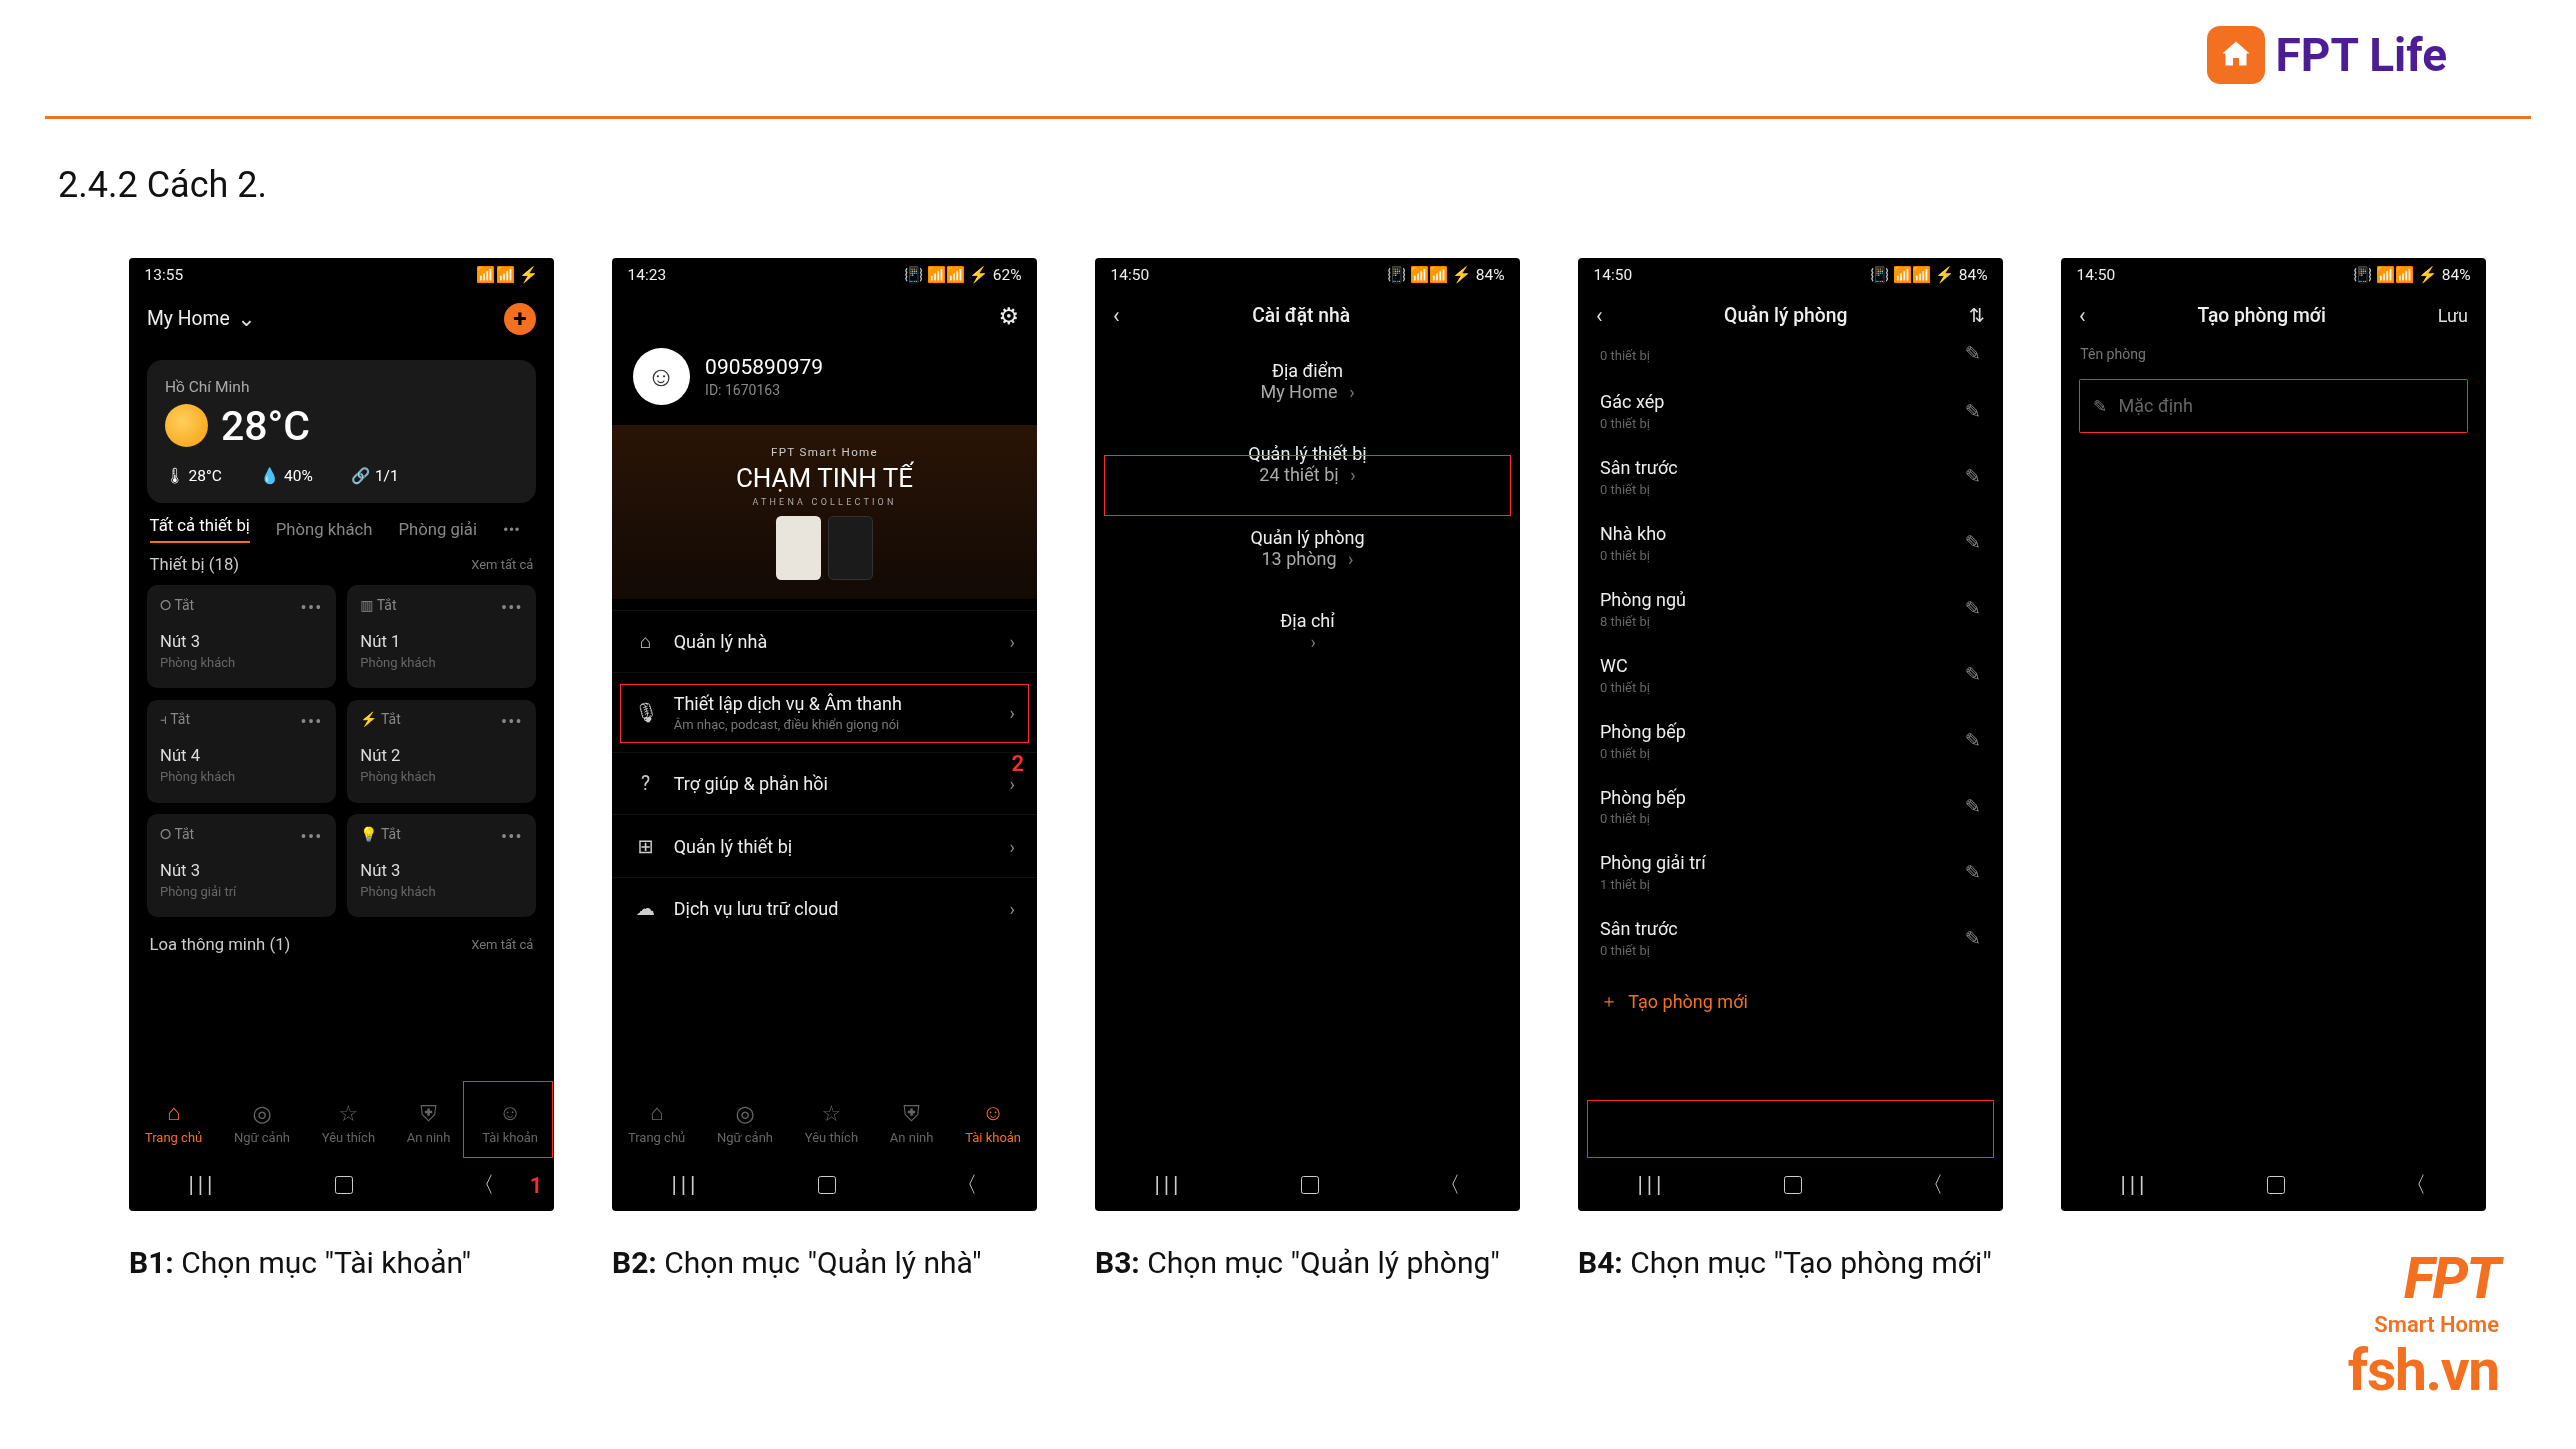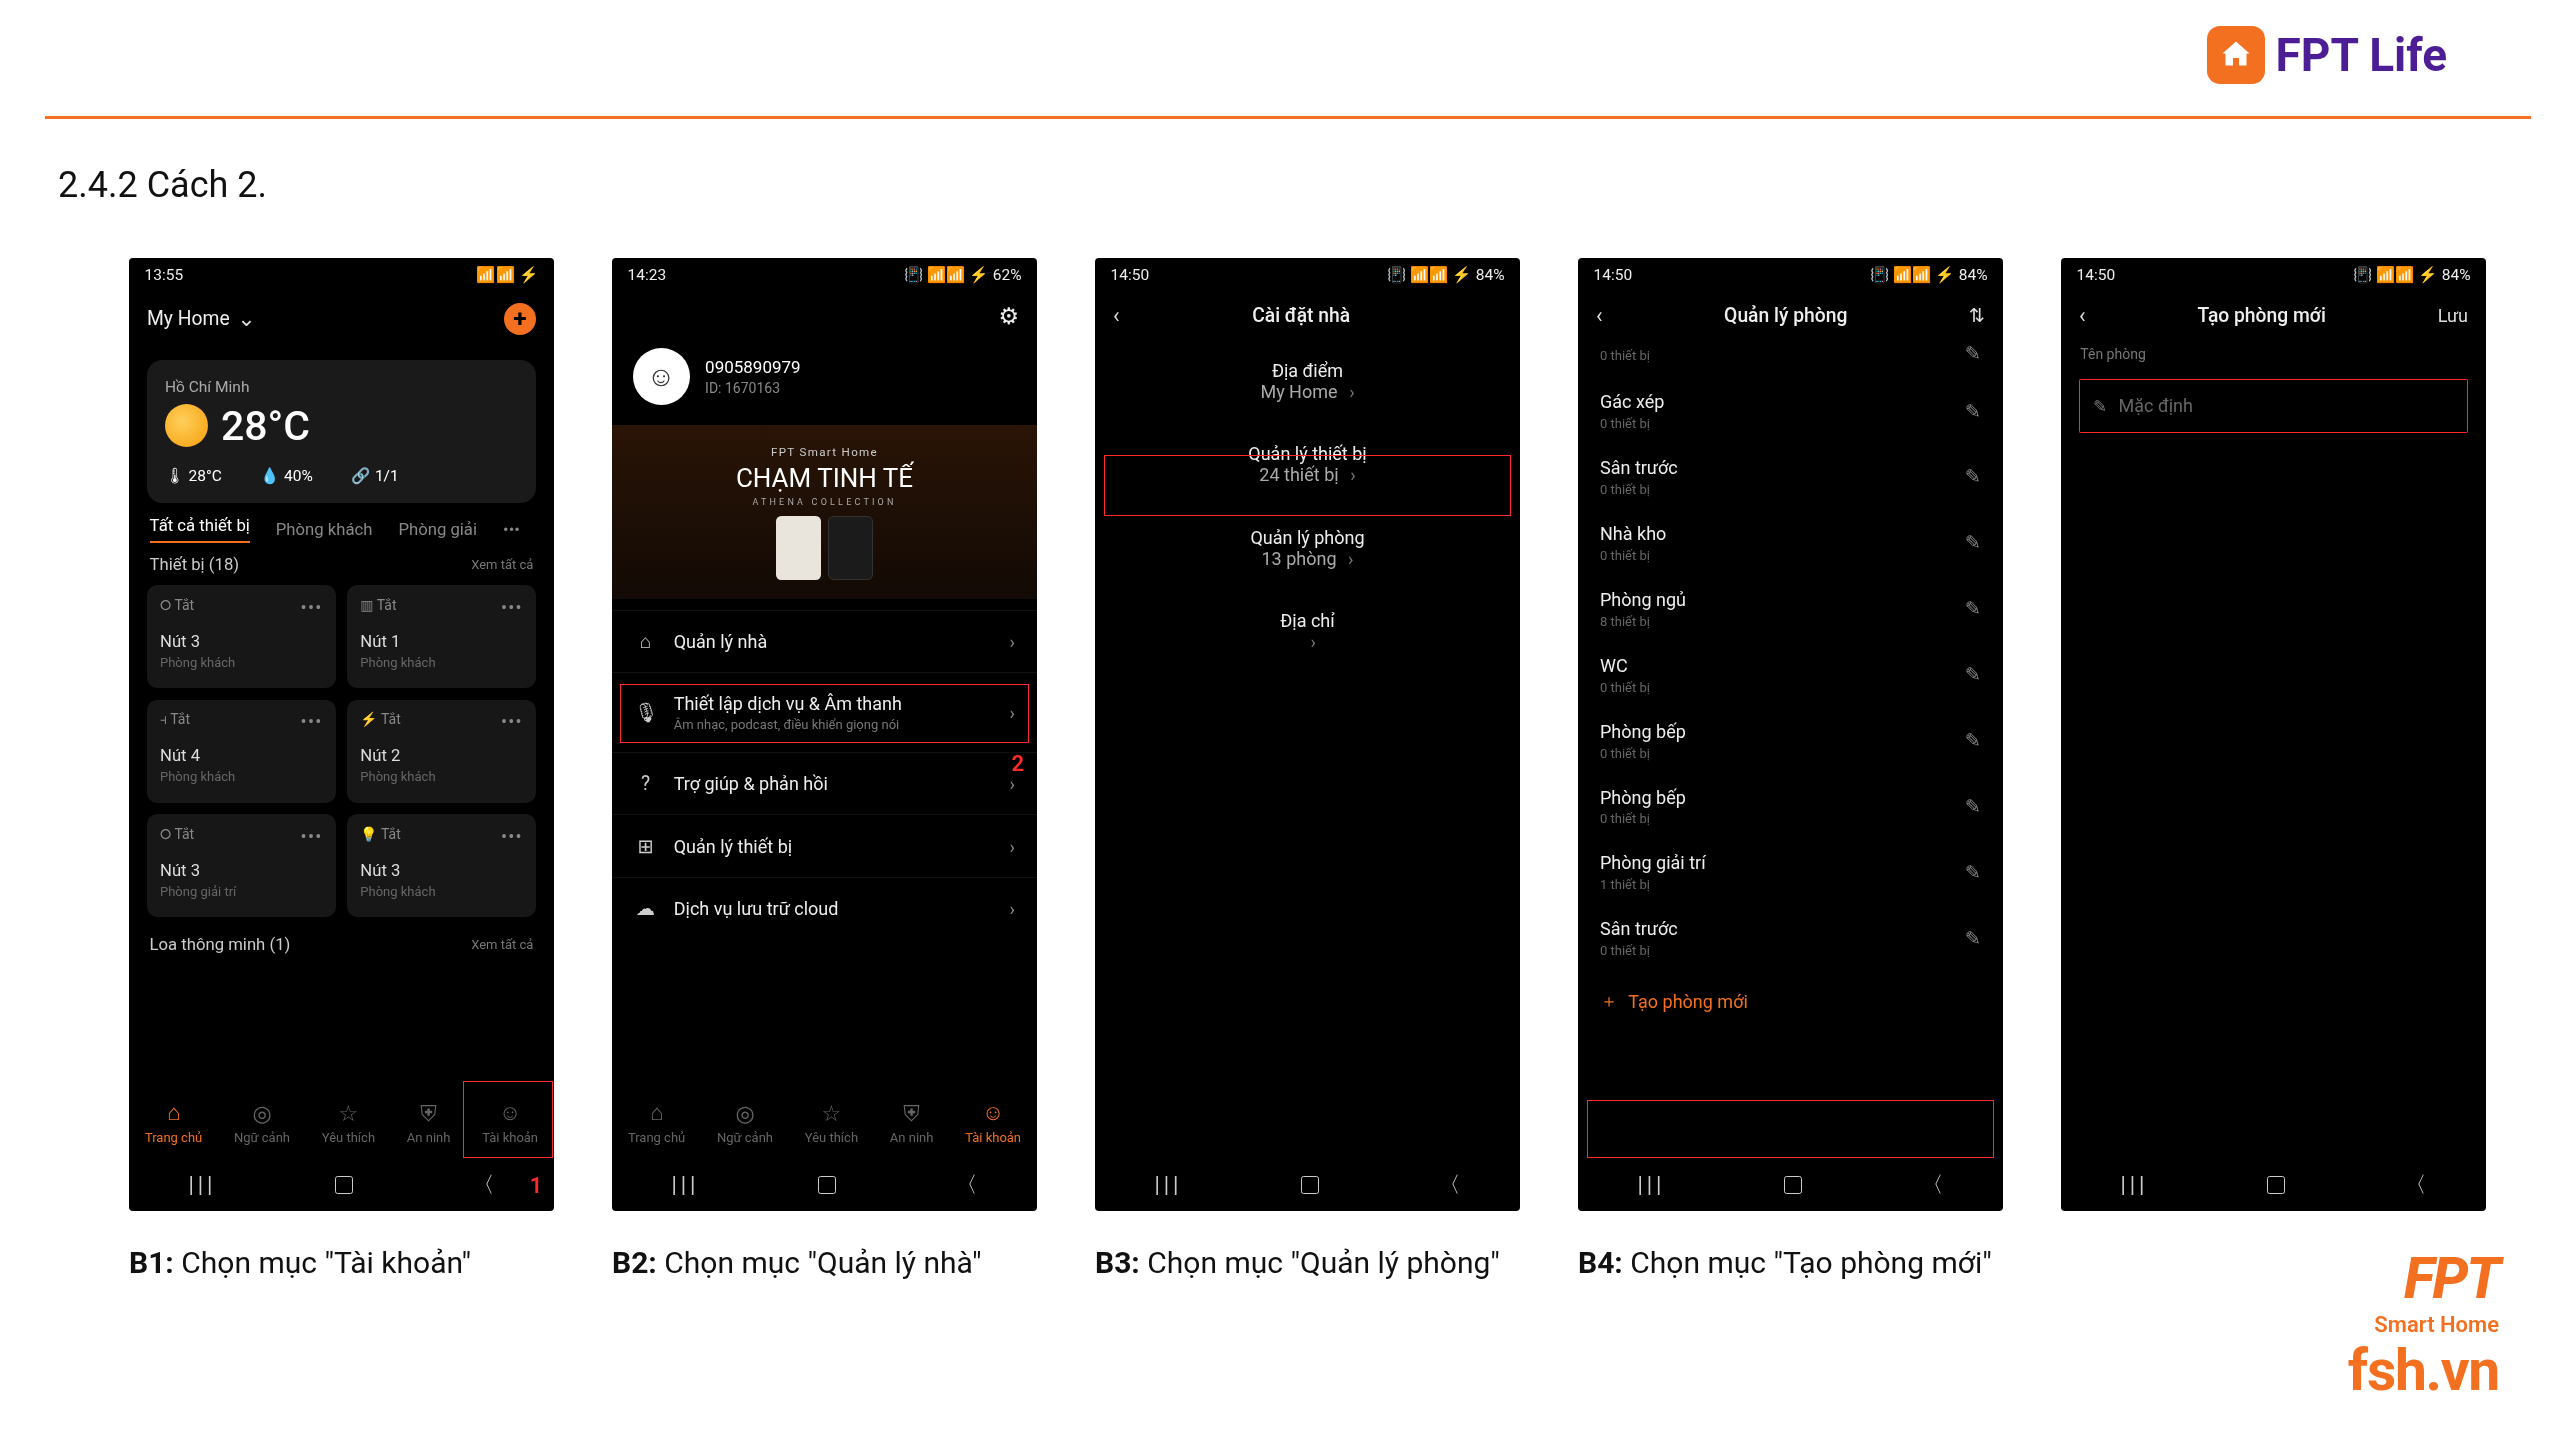--- a/index.html
+++ b/index.html
@@ -291,21 +291,21 @@
       <span>📳 📶📶 ⚡ 62%</span>
     </div>
     <div class="screen-header" style="justify-content:flex-end">
       <span style="font-size:23px;">⚙</span>
     </div>
     <div style="display:flex;align-items:center;gap:15.5px;padding:6.4px 20.6px 6.4px 20.6px;">
       <div class="avatar">
           <span style="font-size:28px;color:#333">☺</span>
         </div>
       <div>
-        <div style="color:#fff;font-size:17px;">0905890979</div>
+        <div style="color:#fff;font-size:21px;">0905890979</div>
         <div style="color:#888;font-size:14px;margin-top:3.9px;">ID: 1670163</div>
       </div>
     </div>
     <div class="banner">
       <div class="small">FPT Smart Home</div>
       <div class="big">CHẠM TINH TẾ</div>
       <div class="sub">ATHENA COLLECTION</div>
       <div class="mockups">
         <div class="mock" style="background:#e9e5dd"></div>
         <div class="mock" style="background:#1b1b1b;border:0.6px solid #333"></div>

